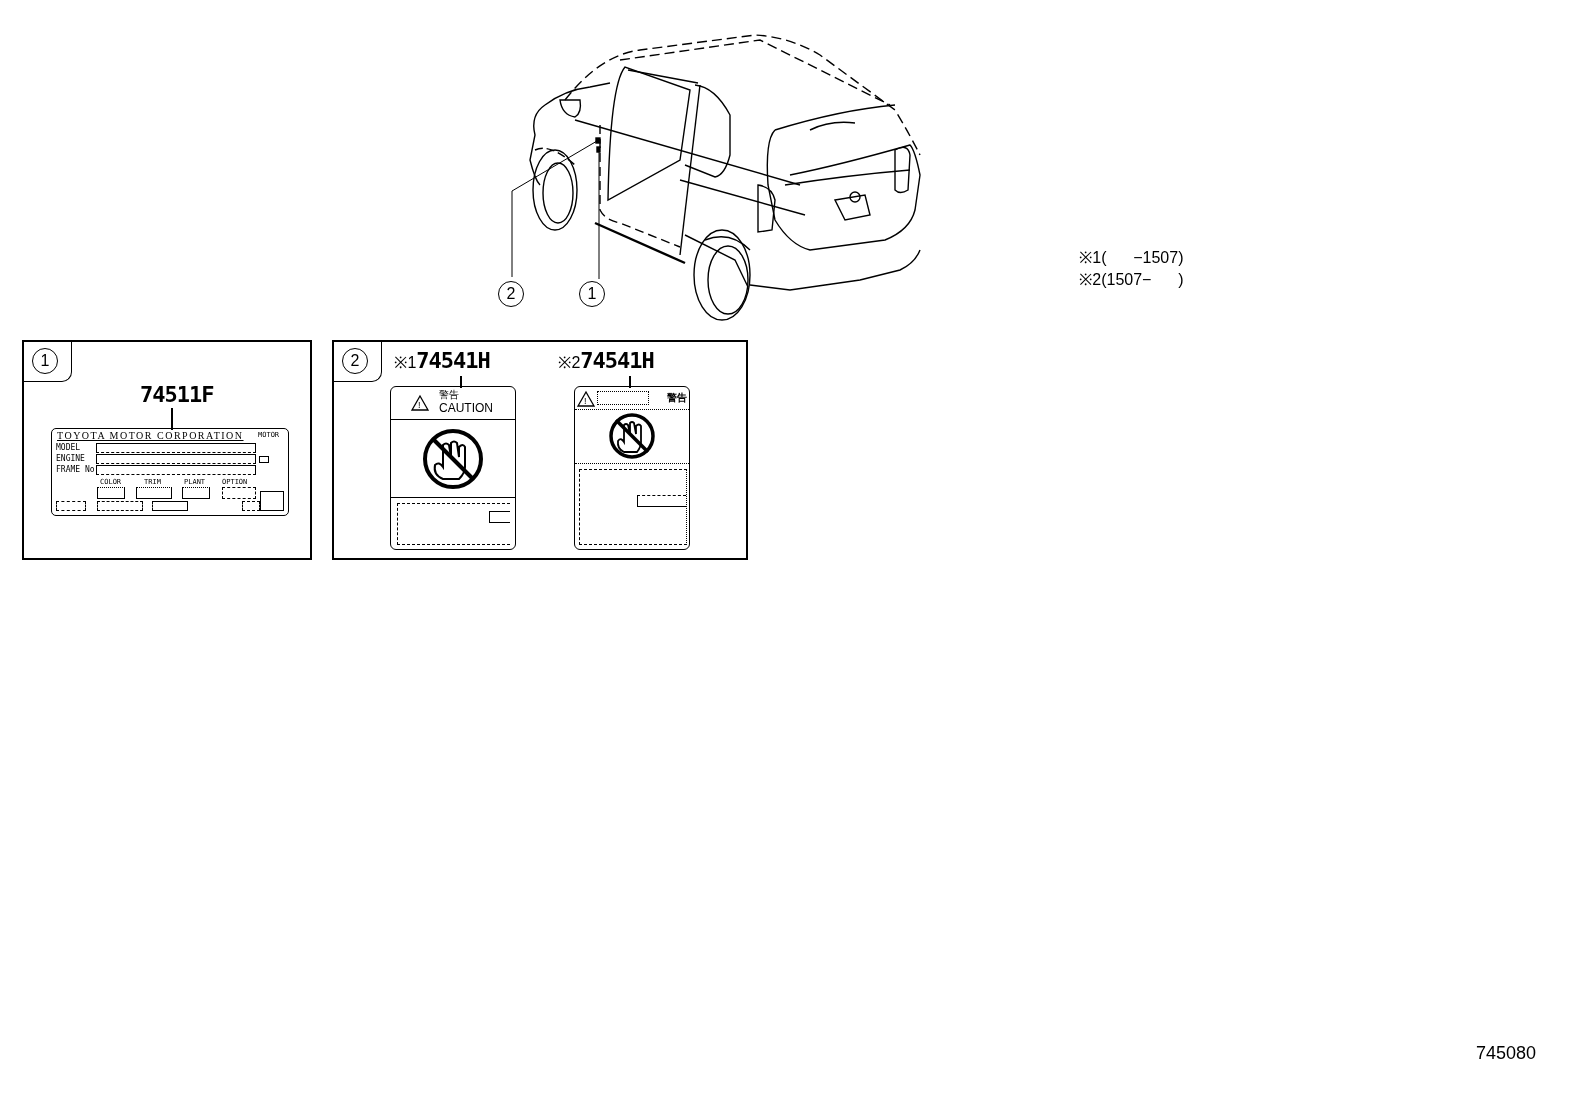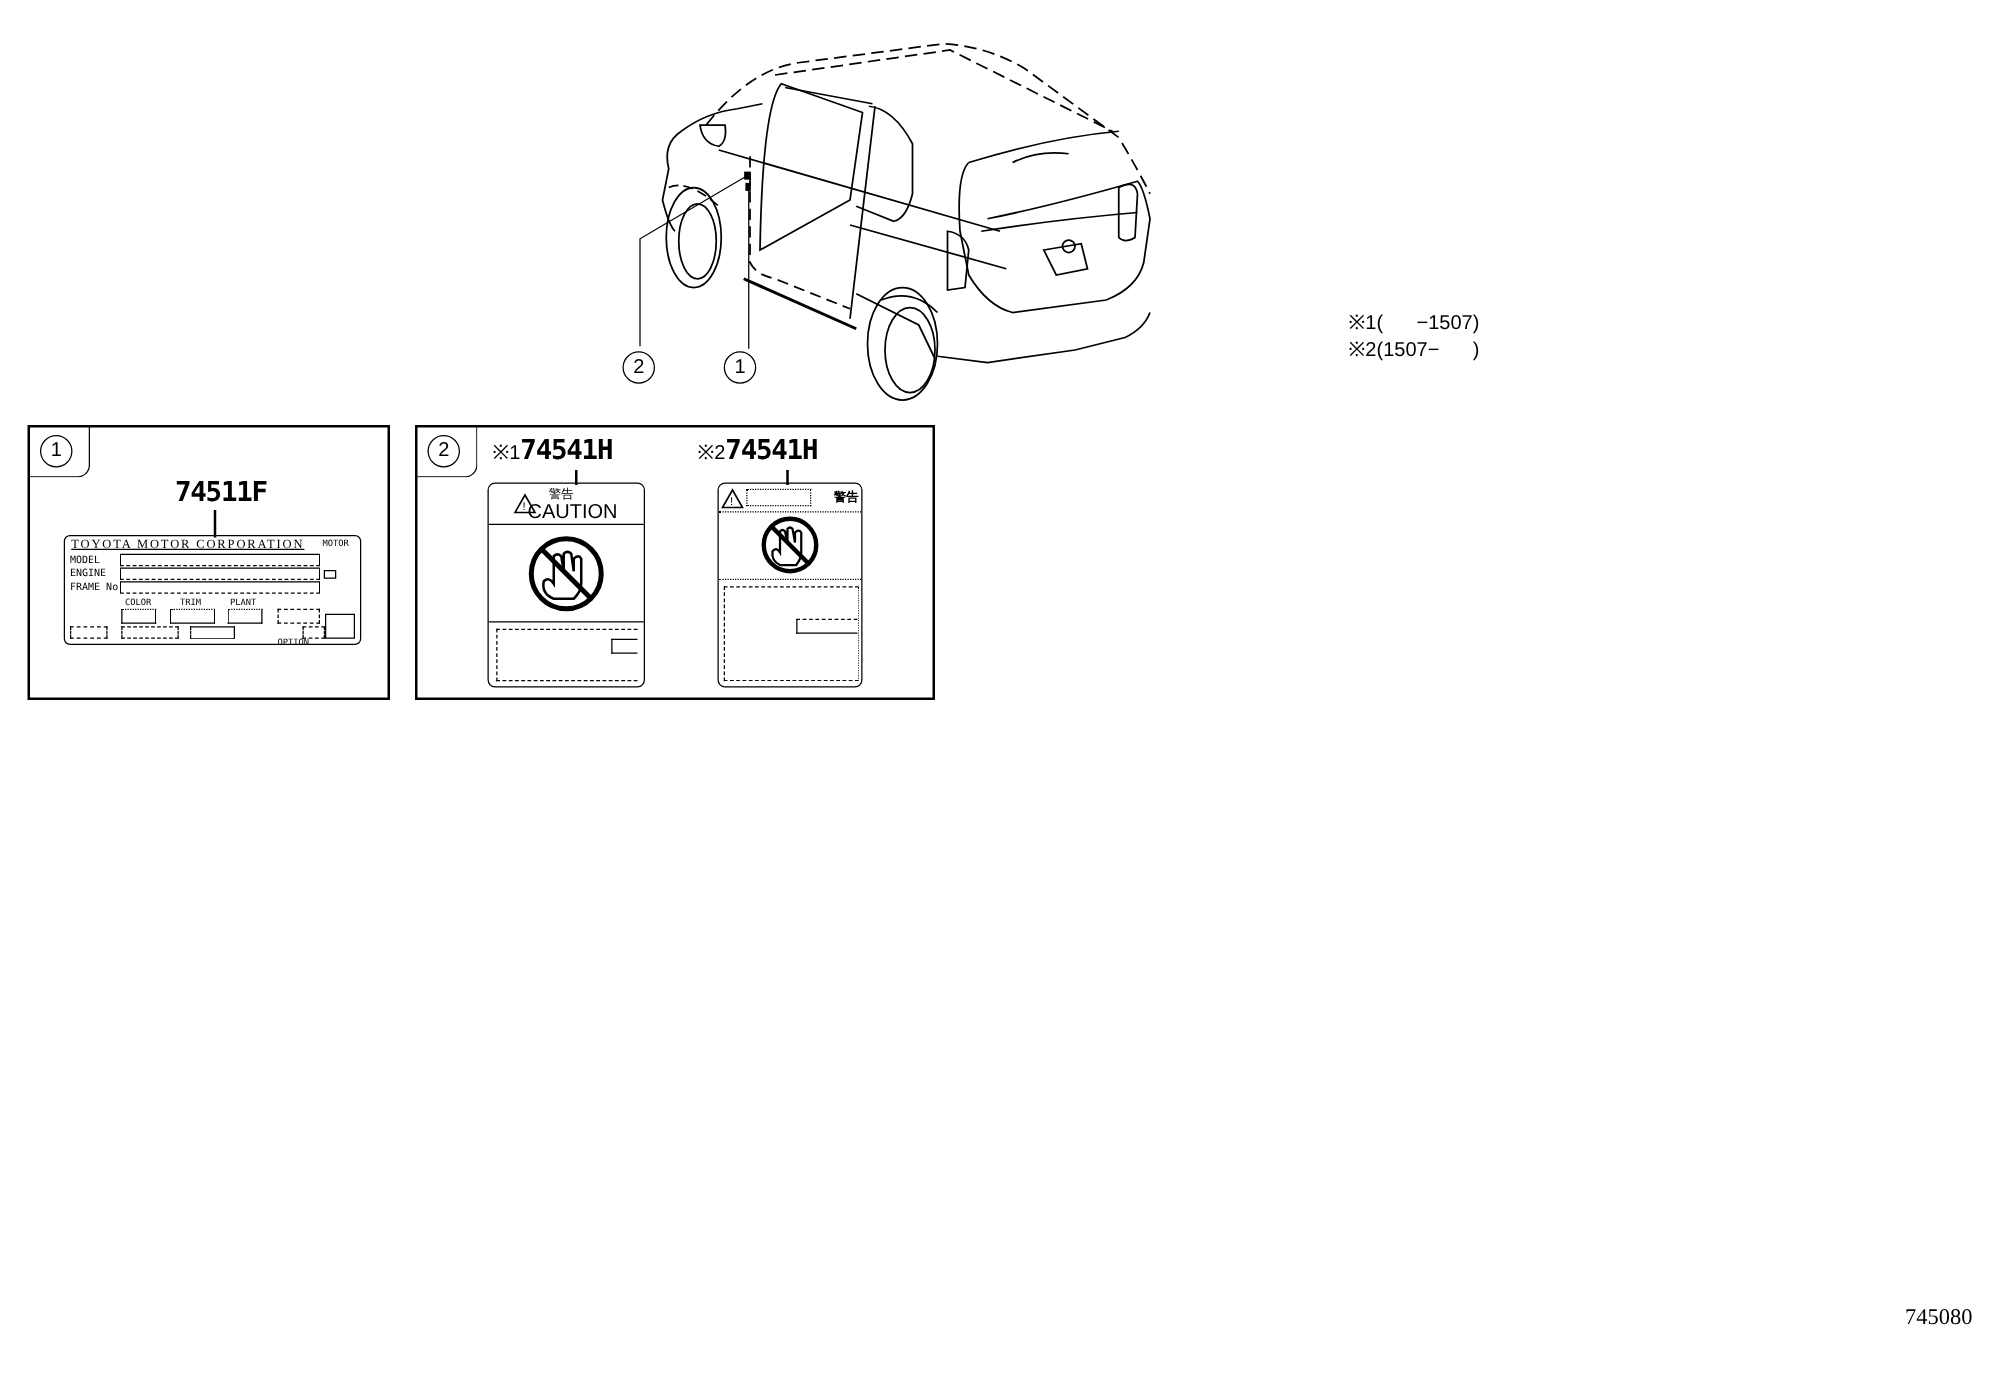--- a/index.html
+++ b/index.html
@@ -88,21 +88,21 @@
     <div class="abs sm" style="left:4px;top:14px;">MODEL</div>
     <div class="abs sm" style="left:4px;top:25px;">ENGINE</div>
     <div class="abs sm" style="left:4px;top:36px;">FRAME No</div>
     <div class="abs" style="left:44px;top:14px;width:158px;height:8px;border:1.5px solid #000;border-bottom-style:dashed;"></div>
     <div class="abs" style="left:44px;top:25px;width:158px;height:8px;border:1.5px solid #000;border-bottom-style:dashed;"></div>
     <div class="abs" style="left:44px;top:36px;width:158px;height:8px;border:1.5px solid #000;border-bottom-style:dashed;"></div>
     <div class="abs" style="left:207px;top:27px;width:8px;height:5px;border:1.5px solid #000;"></div>
     <div class="abs sm" style="left:48px;top:49px;font-size:7px;">COLOR</div>
     <div class="abs sm" style="left:92px;top:49px;font-size:7px;">TRIM</div>
     <div class="abs sm" style="left:132px;top:49px;font-size:7px;">PLANT</div>
-    <div class="abs sm" style="left:170px;top:49px;font-size:7px;margin-top:32px;">OPTION</div>
+    <div class="abs sm" style="left:170px;top:49px;font-size:7px;">OPTION</div>
     <div class="abs" style="left:45px;top:58px;width:26px;height:10px;border:1.5px solid #000;border-top-style:dotted;"></div>
     <div class="abs" style="left:84px;top:58px;width:34px;height:10px;border:1.5px solid #000;border-top-style:dotted;"></div>
     <div class="abs" style="left:130px;top:58px;width:26px;height:10px;border:1.5px solid #000;border-top-style:dotted;"></div>
     <div class="abs" style="left:170px;top:58px;width:32px;height:10px;border:1.5px dashed #000;"></div>
     <div class="abs" style="left:4px;top:72px;width:28px;height:8px;border:1.5px dashed #000;"></div>
     <div class="abs" style="left:45px;top:72px;width:44px;height:8px;border:1.5px dashed #000;"></div>
     <div class="abs" style="left:100px;top:72px;width:34px;height:8px;border:1.5px solid #000;border-left-style:dashed;"></div>
     <div class="abs" style="left:190px;top:72px;width:16px;height:8px;border:1.5px dashed #000;"></div>
     <div class="abs" style="left:208px;top:62px;width:22px;height:18px;border:1.5px solid #000;"></div>
   </div>
@@ -116,21 +116,21 @@
     <span style="font-size:16px;">※1</span><span class="bold-code">74541H</span>
   </div>
   <div class="abs" style="left:126px;top:34px;width:1.5px;height:12px;background:#000;"></div>
   <div class="abs" style="left:56px;top:44px;width:124px;height:162px;border:1.5px solid #000;border-radius:6px;">
     <div class="abs" style="left:0;top:0;width:124px;height:32px;border-bottom:1.5px solid #000;">
       <svg class="abs" style="left:20px;top:8px;" width="18" height="16">
           <path d="M9 1 L17 15 L1 15 Z" fill="none" stroke="#000" stroke-width="1.3"></path>
           <text x="7" y="13" font-size="9" font-family="Liberation Sans, sans-serif">!</text>
         </svg>
       <div class="abs" style="left:48px;top:1px;font-size:10px;">警告</div>
-      <div class="abs" style="left:31px;top:14px;font-size:16px;">CAUTION</div>
+      <div class="abs" style="left:48px;top:14px;font-size:12px;">CAUTION</div>
     </div>
     <svg class="abs" style="left:30px;top:40px;" width="64" height="64">
       <circle cx="32" cy="32" r="28" fill="none" stroke="#000" stroke-width="4"></circle>
       <path d="M14 38 Q12 48 22 52 L38 52 Q44 46 44 40 L44 20 Q42 16 38 20 L38 30 L36 16 Q33 13 30 16 L30 30 L28 18 Q25 15 22 18 L22 40 Q18 34 14 38 Z" fill="none" stroke="#000" stroke-width="2"></path>
       <path d="M12 12 L52 52" stroke="#000" stroke-width="4"></path>
     </svg>
     <div class="abs" style="left:0;top:110px;width:124px;border-top:1.5px solid #000;"></div>
     <div class="abs" style="left:6px;top:116px;width:112px;height:40px;border:1.5px dashed #000;border-right:none;"></div>
     <div class="abs" style="left:98px;top:124px;width:20px;height:10px;border:1.5px solid #000;border-right:none;"></div>
   </div>
@@ -151,13 +151,13 @@
       <circle cx="25" cy="25" r="21" fill="none" stroke="#000" stroke-width="3.5"></circle>
       <path d="M11 30 Q10 38 17 41 L30 41 Q34 36 34 31 L34 15 Q32 12 29 15 L29 23 L27 12 Q25 10 23 12 L23 23 L21 14 Q19 12 17 14 L17 31 Q14 26 11 30 Z" fill="none" stroke="#000" stroke-width="1.8"></path>
       <path d="M9 9 L41 41" stroke="#000" stroke-width="3.5"></path>
     </svg>
     <div class="abs" style="left:0;top:76px;width:114px;border-top:1px dotted #000;"></div>
     <div class="abs" style="left:4px;top:82px;width:106px;height:74px;border:1.5px dashed #000;border-right-style:dotted;"></div>
     <div class="abs" style="left:62px;top:108px;width:48px;height:10px;border:1.5px solid #000;border-right:none;border-top-style:dashed;"></div>
   </div>
 </div>
 
-<div class="abs" style="left:1524px;top:1043px;font-size:18px;font-family:Liberation Serif, serif;">745080</div>
+<div class="abs" style="left:1476px;top:1043px;font-size:18px;">745080</div>
 
 </body></html>

